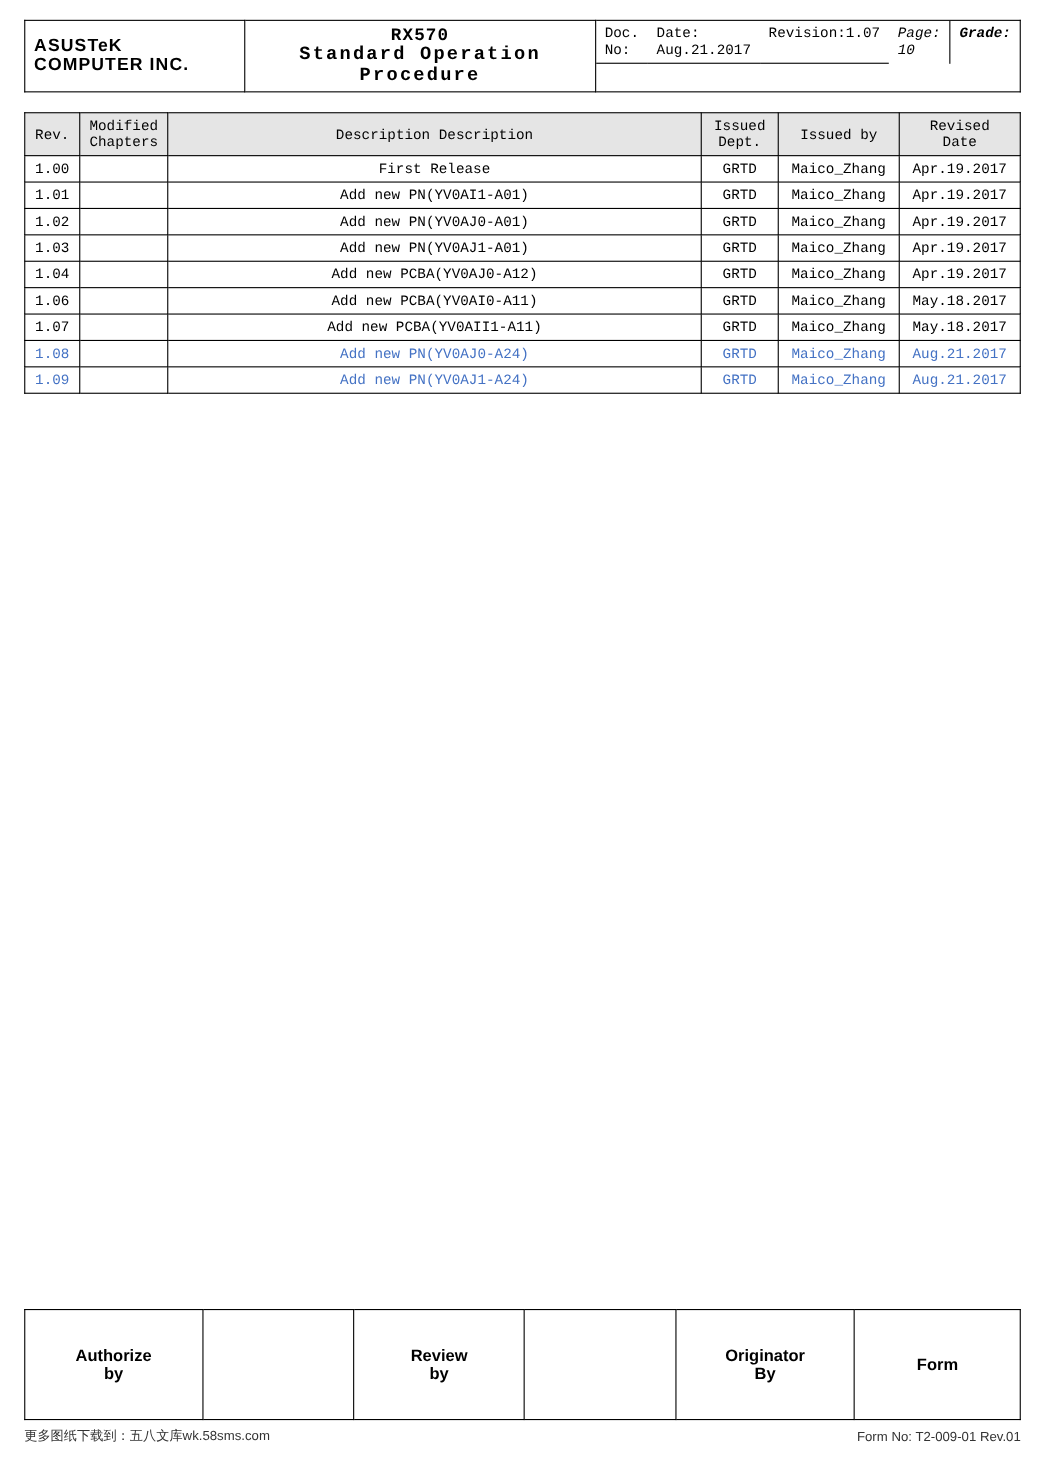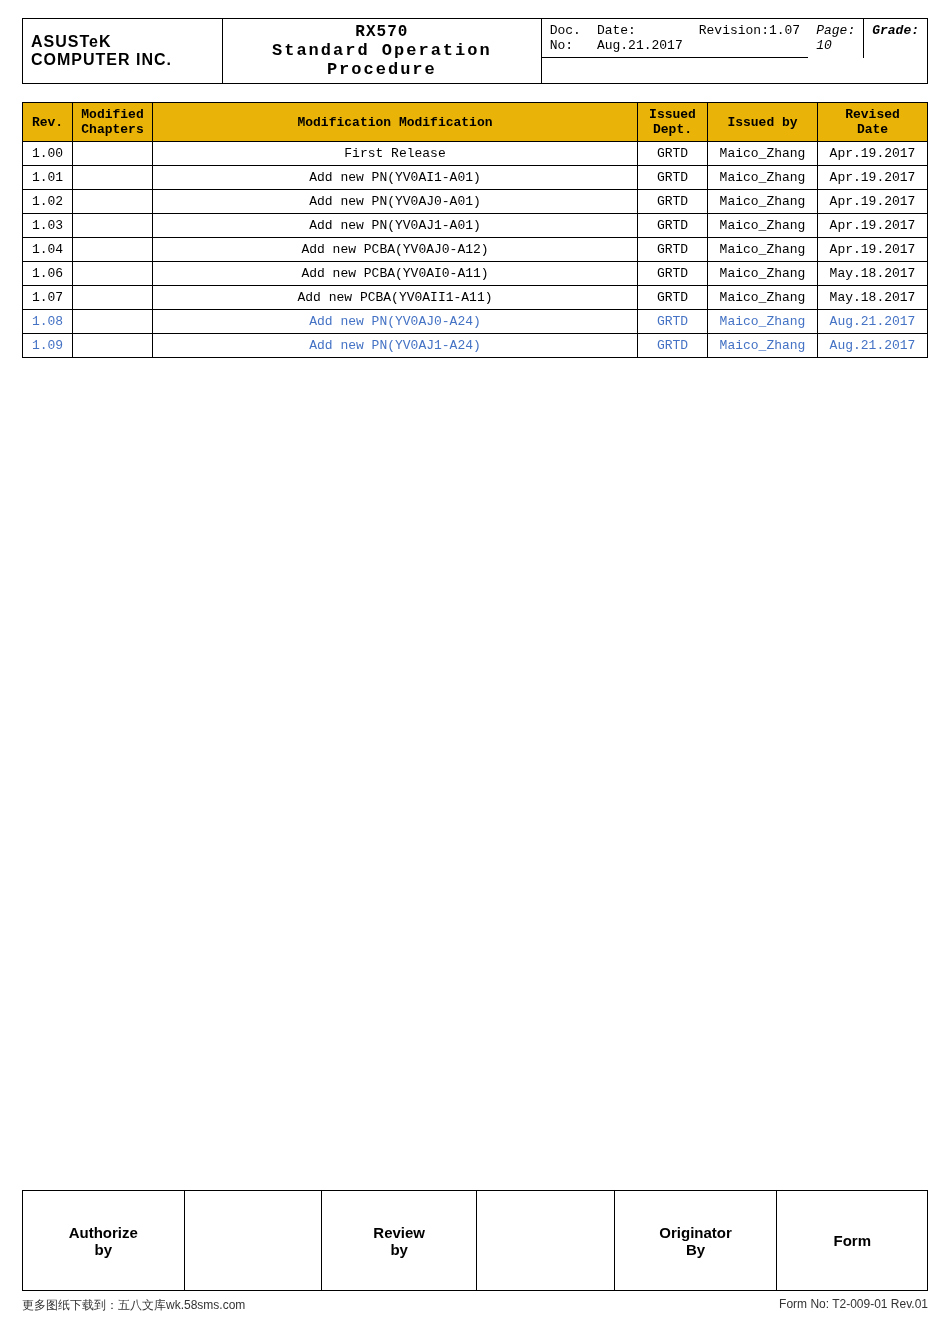--- a/index.html
+++ b/index.html
@@ -108,22 +108,22 @@
       border: 1.5px solid #000;
     }
     .rev-table th, .rev-table td {
       border: 1.5px solid #000;
       padding: 4px 8px;
       text-align: center;
       font-family: 'Courier New', Courier, monospace;
       font-size: 13px;
     }
     .rev-table th {
-      font-weight: bold;
-      background: #eab308;
+      font-weight: normal;
+      background: #e5e5e5;
     }
     .rev-table .col-rev { width: 50px; }
     .rev-table .col-mod { width: 80px; }
     .rev-table .col-desc { }
     .rev-table .col-dept { width: 70px; }
     .rev-table .col-issued { width: 110px; }
     .rev-table .col-date { width: 110px; }
 
     .row-blue td {
       color: #4472C4;
@@ -158,20 +158,21 @@
       width: 200px;
     }
 
     .page-footer-text {
       display: flex;
       justify-content: space-between;
       margin-top: 6px;
       font-size: 12px;
       font-family: Arial, sans-serif;
       color: #333;
+      align-items: center;
     }
 
     
     .empty-space {
       height: 580px;
     }
   </style>
 </head>
 <body>
 
@@ -215,21 +216,21 @@
     </tr>
   </tbody>
     </table>
 
   <div class="rev-table-wrapper">
     <table class="rev-table">
       <thead>
         <tr>
           <th class="col-rev">Rev.</th>
           <th class="col-mod">Modified<br>Chapters</th>
-          <th class="col-desc">Modification Modification</th>
+          <th class="col-desc">Description Description</th>
           <th class="col-dept">Issued<br>Dept.</th>
           <th class="col-issued">Issued by</th>
           <th class="col-date">Revised Date</th>
         </tr>
       </thead>
       <tbody id="rev-table-body">
 
       <tr>
             <td>1.00</td>
             <td></td>

